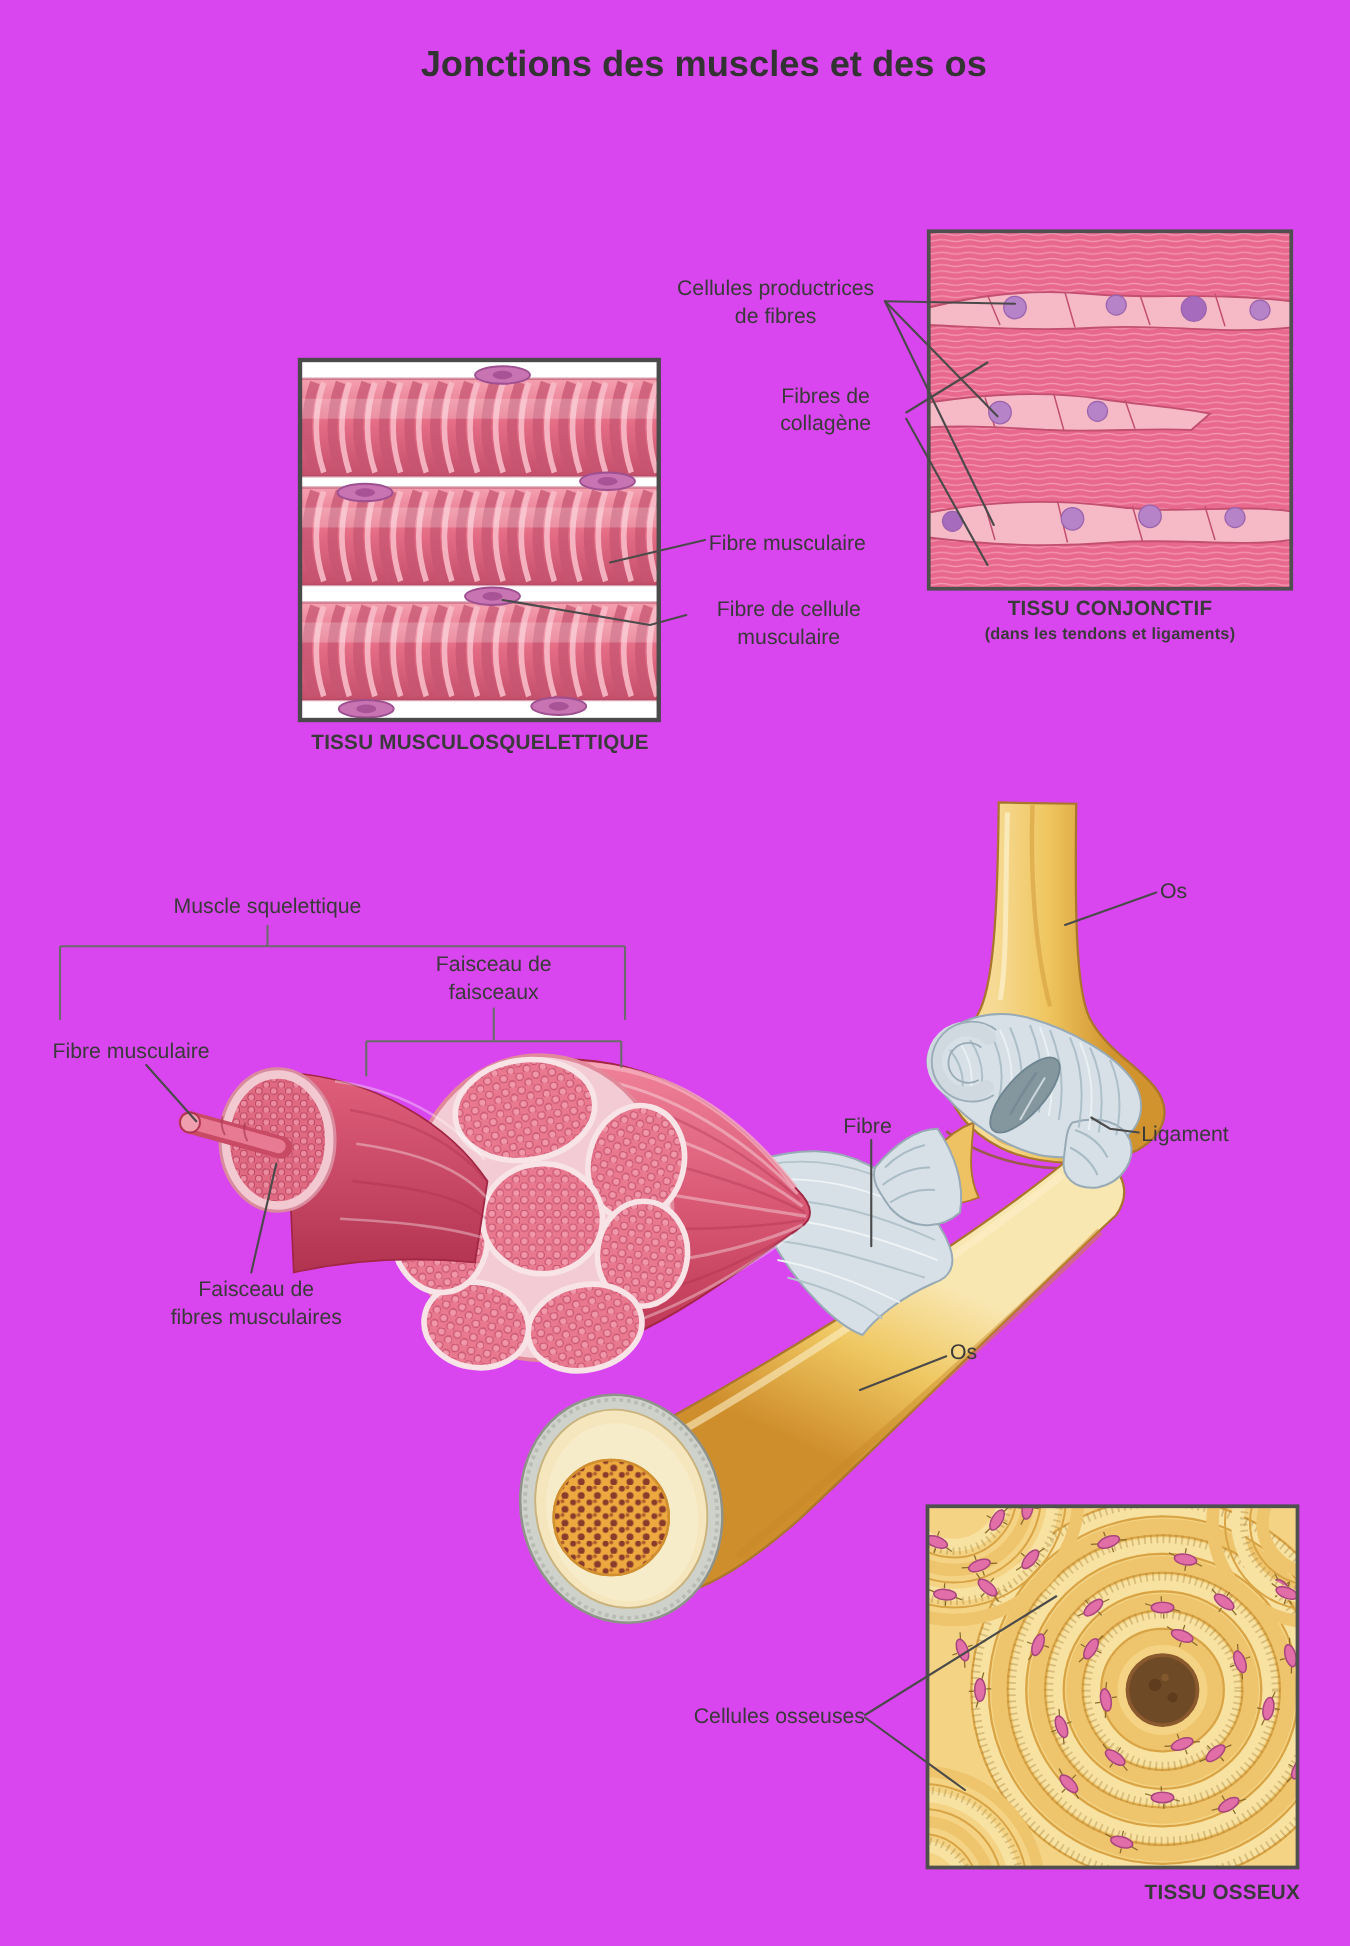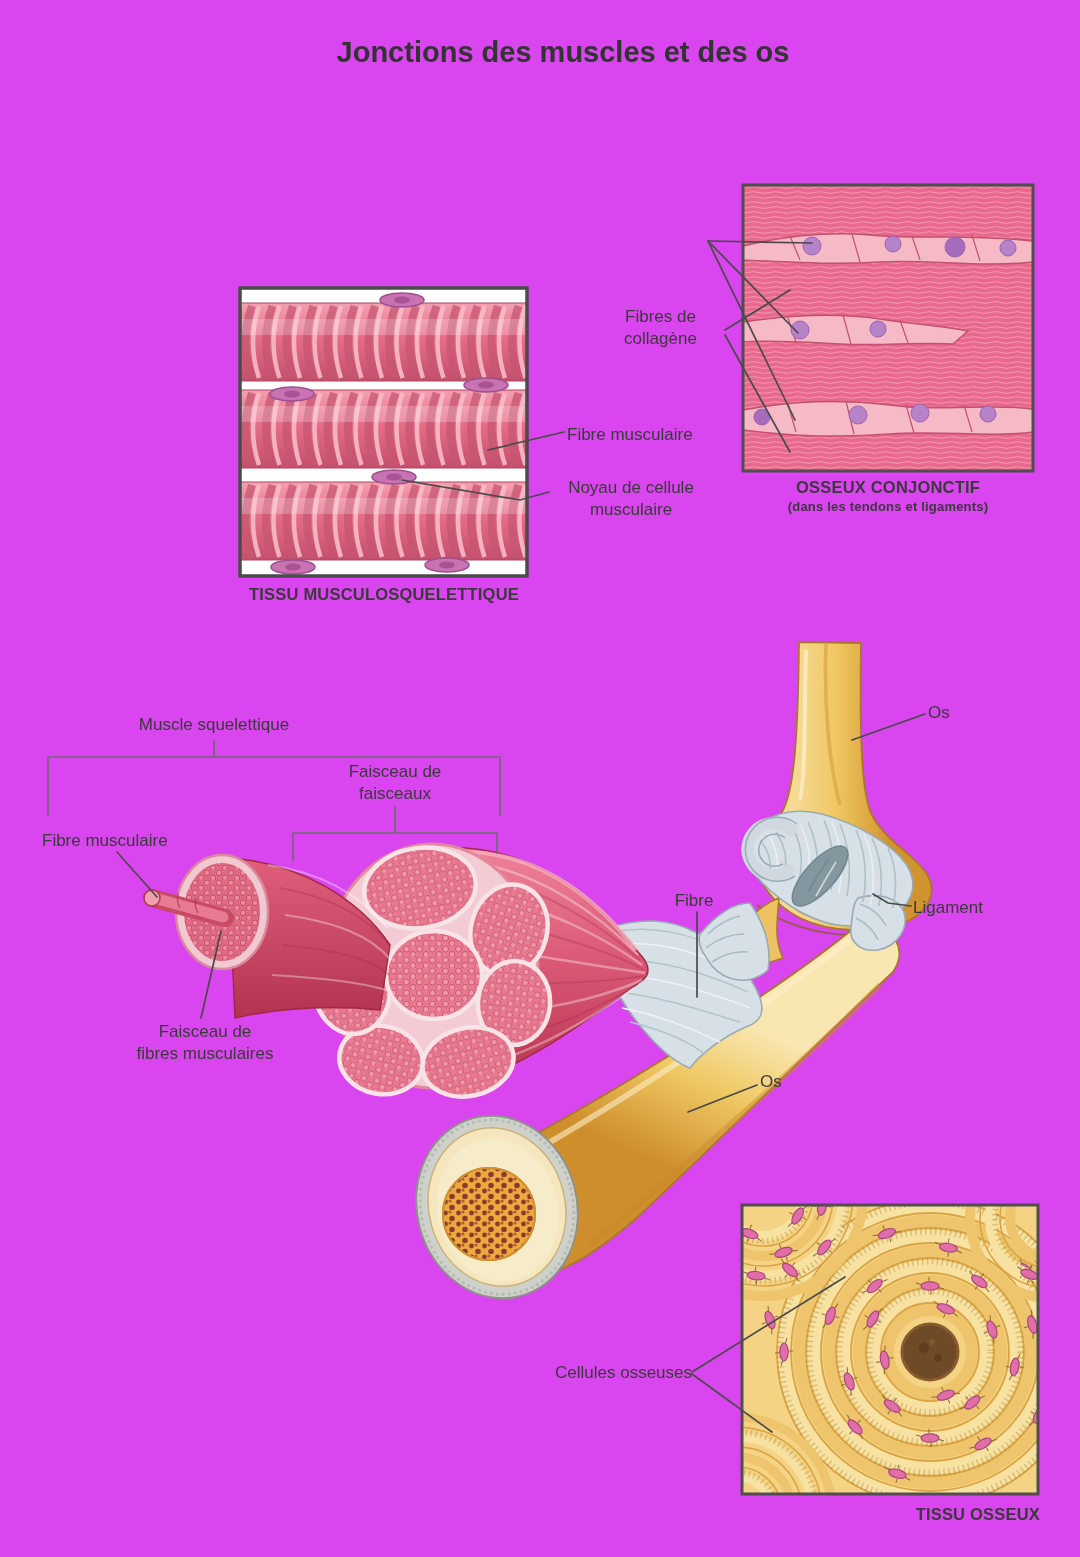--- a/index.html
+++ b/index.html
@@ -385,27 +385,29 @@
       <path d="M925,714 L852,740"></path>
       <path d="M757,1085 L688,1112"></path>
       <path d="M692,1372 L845,1277"></path>
       <path d="M692,1374 L772,1432"></path>
     </g>
   </g>
 </svg>
 
 <div class="title" style="left:23px;top:36px;width:1080px;">Jonctions des muscles et des os</div>
 
+<div class="lbl tc" style="left:533px;top:220px;width:175px;">Cellules productrices
+de fibres</div>
 <div class="lbl tc" style="left:598px;top:306px;width:125px;">Fibres de
 collagène</div>
-<div class="cap tc" style="left:738px;top:478px;width:300px;">OSSEUX CONJONCTIF</div>
+<div class="cap tc" style="left:738px;top:478px;width:300px;">TISSU CONJONCTIF</div>
 <div class="cap tc" style="left:728px;top:499px;width:320px;font-size:13px;">(dans les tendons et ligaments)</div>
 
 <div class="lbl tl" style="left:567px;top:424px;width:150px;">Fibre musculaire</div>
-<div class="lbl tc" style="left:551px;top:477px;width:160px;">Noyau de cellule
+<div class="lbl tc" style="left:551px;top:477px;width:160px;">Fibre de cellule
 musculaire</div>
 <div class="cap tc" style="left:234px;top:585px;width:300px;">TISSU MUSCULOSQUELETTIQUE</div>
 
 <div class="lbl tc" style="left:104px;top:714px;width:220px;">Muscle squelettique</div>
 <div class="lbl tc" style="left:325px;top:761px;width:140px;">Faisceau de
 faisceaux</div>
 <div class="lbl tl" style="left:42px;top:830px;width:150px;">Fibre musculaire</div>
 <div class="lbl tc" style="left:110px;top:1021px;width:190px;">Faisceau de
 fibres musculaires</div>
 <div class="lbl tc" style="left:654px;top:890px;width:80px;">Fibre</div>

